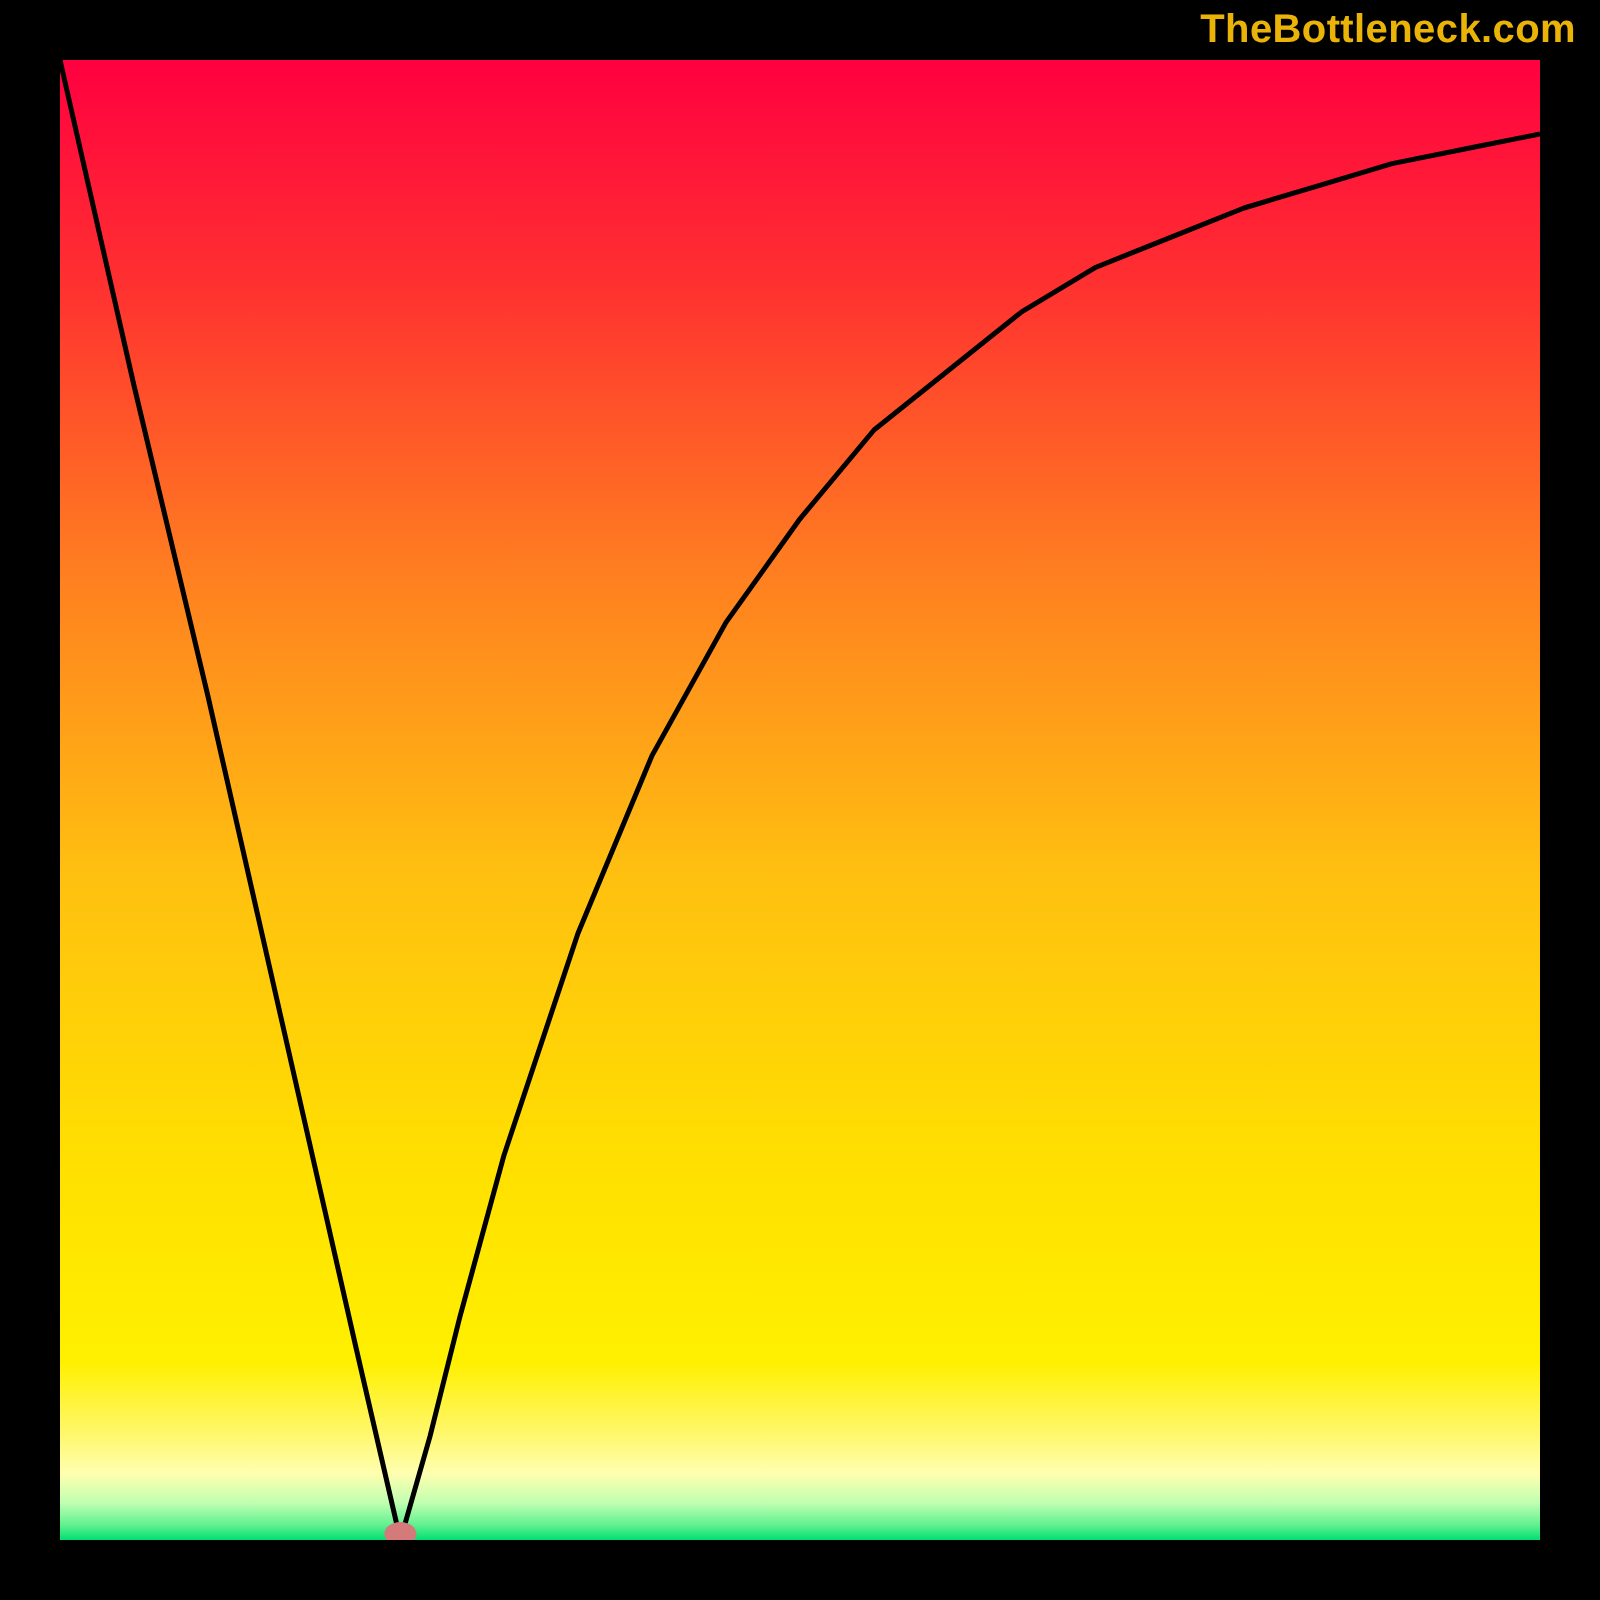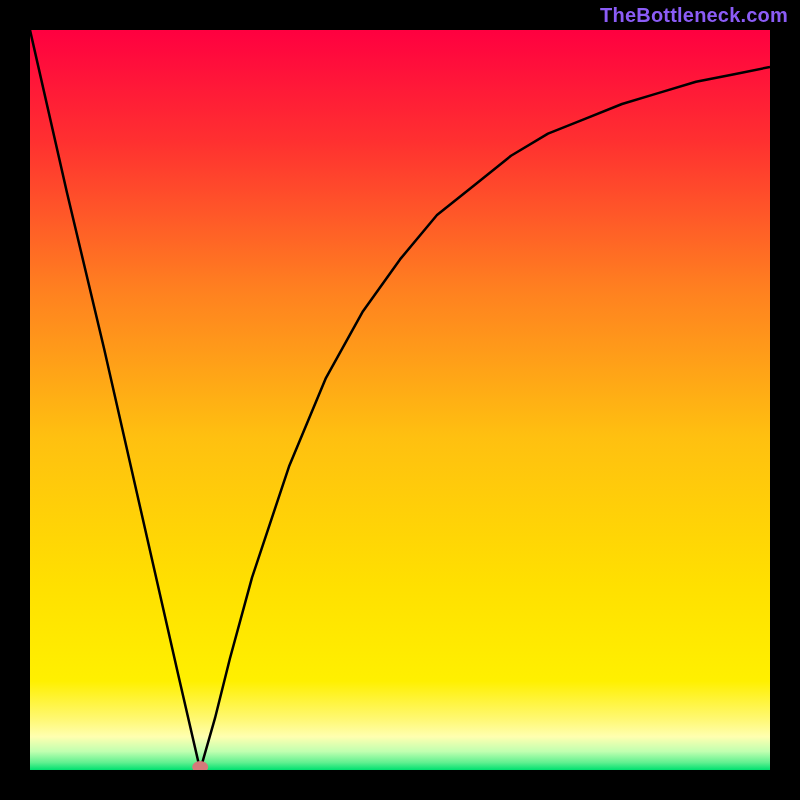--- a/index.html
+++ b/index.html
@@ -25,21 +25,21 @@
     width: 740px;
     height: 740px;
     overflow: hidden;
   }
   .attrib {
     position: absolute;
     top: 4px;
     right: 12px;
     font-family: Arial, Helvetica, sans-serif;
     font-size: 20px;
-    color: #8b5cf6;
+    color: #eab308;
     font-weight: 600;
     letter-spacing: 0.2px;
   }
   svg {
     position: absolute;
     left: 0;
     top: 0;
   }
 </style>
 </head>

